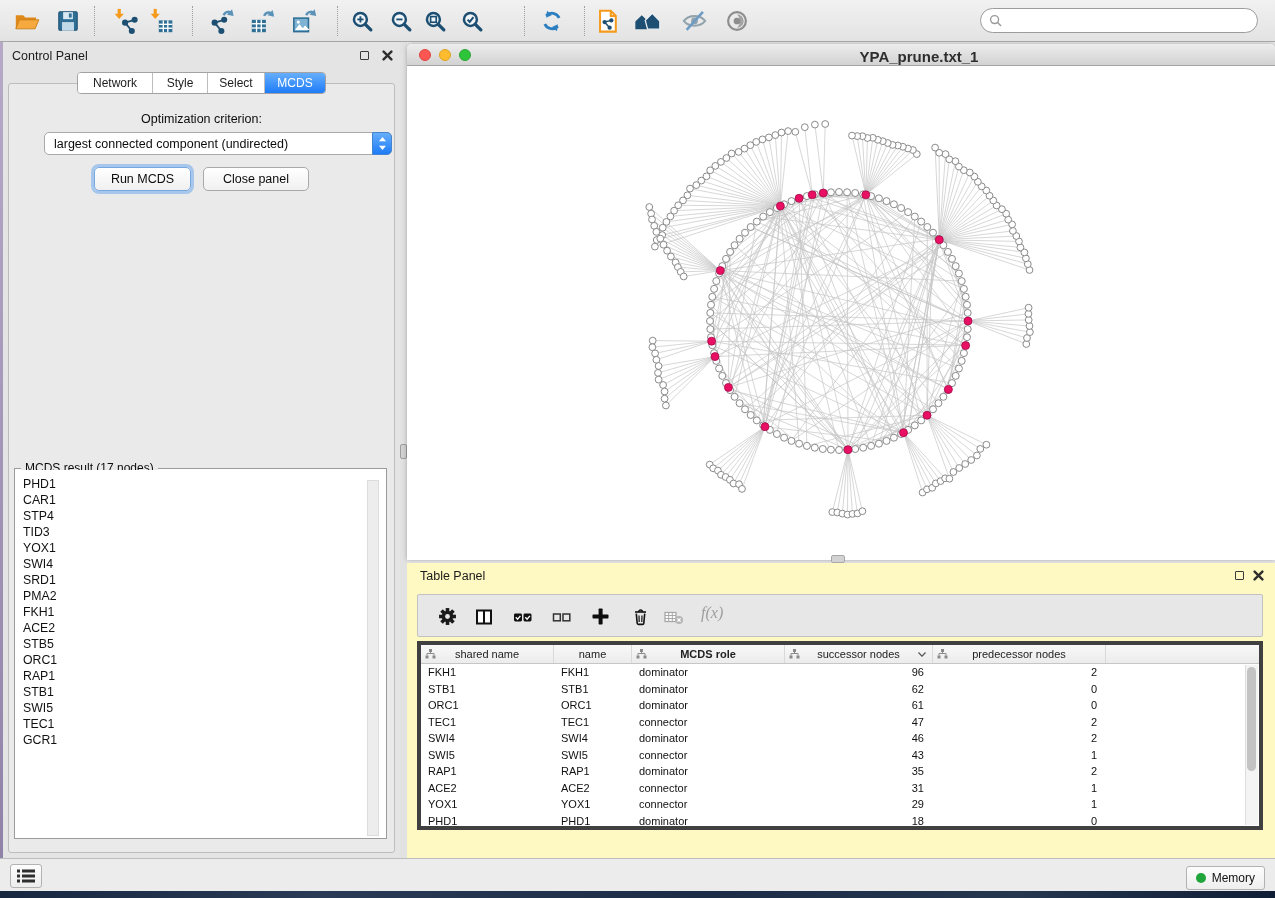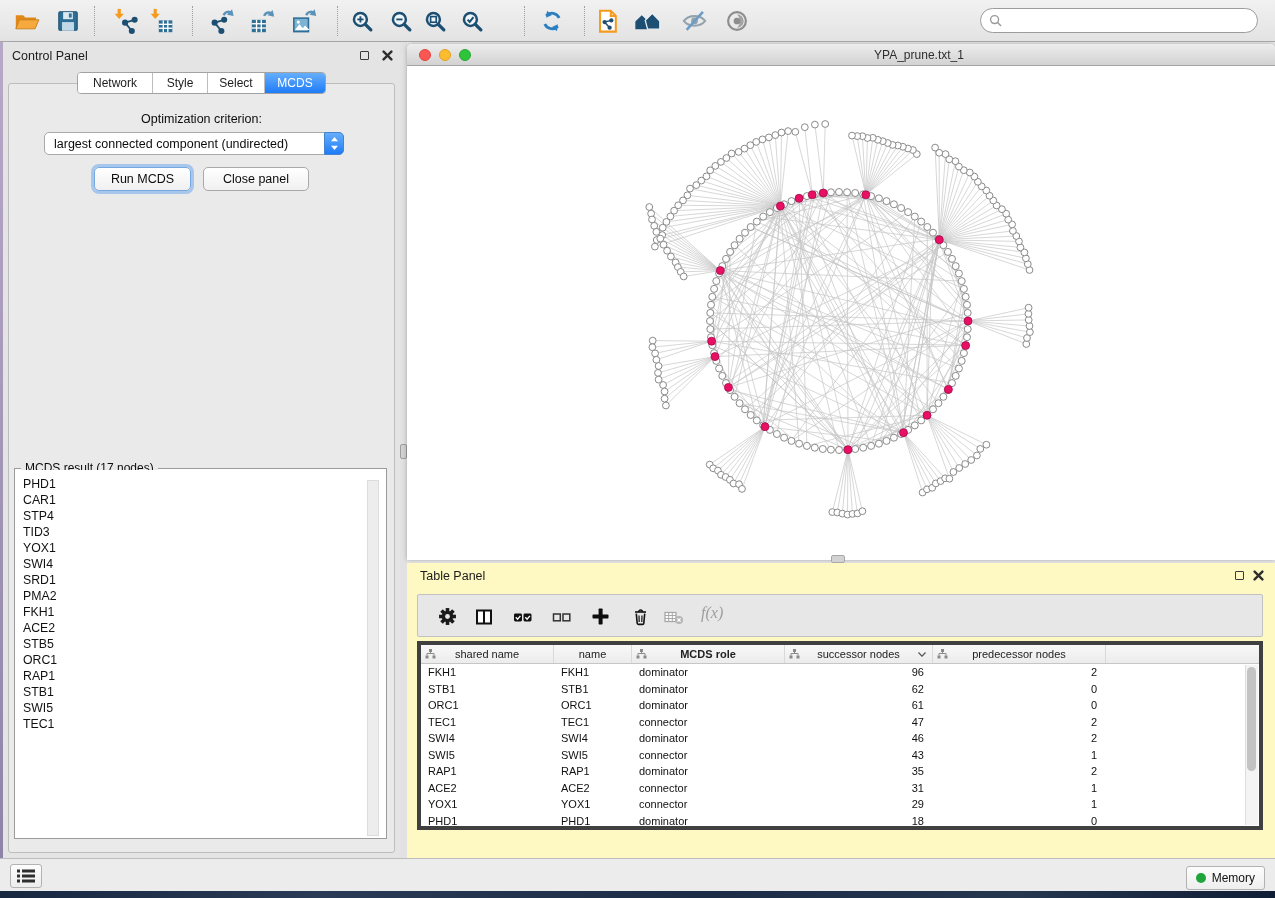--- a/index.html
+++ b/index.html
@@ -27,21 +27,21 @@
   .fl-sq{width:9px;height:9px;border:1.6px solid #3a3a3a;border-radius:1px;display:block}
   .cp-content{position:absolute;left:5px;top:41px;width:387px;height:770px;background:#eaeaea;
               border:1px solid #bdbdbd;border-radius:3px}
   .cp-tabs{position:absolute;left:74px;top:30px;height:22px;display:flex;background:#fff;
            border:1px solid #a2a2a2;border-radius:4px;overflow:hidden;z-index:2}
   .seg{display:flex;align-items:center;justify-content:center;font-size:12px;color:#1c1c1c;
        border-right:1px solid #bdbdbd;background:#fff;cursor:default}
   .seg:last-child{border-right:none}
   .seg.sel{background:linear-gradient(#66aefc,#1e7cf7);color:#fff;border-right:none}
   .opt-label{position:absolute;left:0;top:70px;width:397px;text-align:center;font-size:12.5px;color:#0c0c0c}
-  .dropdown{position:absolute;left:41px;top:90px;width:300px;height:23px;background:#fff;
+  .dropdown{position:absolute;left:41px;top:90px;width:348px;height:23px;background:#fff;
             border:1px solid #a9a9a9;border-radius:5px;display:flex;align-items:center;cursor:default}
   .dd-text{flex:1;font-size:12.5px;padding-left:9px;white-space:nowrap;color:#0c0c0c}
   .dd-step{width:20px;height:23px;margin:-1px -1px -1px 0;border-radius:0 5px 5px 0;
            background:linear-gradient(#66aefc,#1e7cf7);display:flex;align-items:center;justify-content:center;
            border:1px solid #4584cf}
   .btn{position:absolute;height:24px;background:linear-gradient(#ffffff,#f0f0f0);border:1px solid #a9a9a9;
        border-radius:5px;font-size:12.5px;display:flex;align-items:center;justify-content:center;
        color:#0c0c0c;font-family:"Liberation Sans",sans-serif;cursor:default}
   .btn.focus-ring{border-color:#76a9e2;box-shadow:0 0 0 3px rgba(110,167,237,.55)}
   .groupbox{position:absolute;left:11px;top:426px;width:373px;height:371px;border:1px solid #9b9b9b;
@@ -56,22 +56,22 @@
   .vgrip{position:absolute;left:400px;top:444px;width:7px;height:15px;background:#d2d2d2;
          border:1px solid #9e9e9e;border-radius:2px;cursor:default}
   .hgrip{position:absolute;left:831px;top:555px;width:14px;height:8px;background:#d2d2d2;
          border:1px solid #a8a8a8;border-radius:2px;z-index:4;cursor:default}
   
   .netwin{position:absolute;left:407px;top:44px;width:868px;height:516px;background:#fff;
           border-radius:5px 5px 0 0;box-shadow:0 0 5px rgba(0,0,0,.28)}
   .net-titlebar{position:relative;height:22px;background:linear-gradient(#ededed,#d2d2d2);
                 border-bottom:1px solid #a5a5a5;border-radius:5px 5px 0 0}
   .tl{position:absolute;top:5px;width:12px;height:12px;border-radius:50%;border:none;cursor:default}
-  .net-title{position:absolute;left:512px;top:4px;transform:translateX(-50%);font-size:12px;
-             font-weight:400;color:#2e2e2e;white-space:nowrap}
+  .net-title{position:absolute;left:512px;top:4px;transform:translateX(-50%);font-size:15px;
+             font-weight:700;color:#2e2e2e;white-space:nowrap}
   .net-canvas{position:absolute;left:0;top:22px;width:868px;height:494px;background:#fff;overflow:hidden}
   
   .tpanel{position:absolute;left:407px;top:563px;width:868px;height:295px;background:#fef9c3}
   .tp-toolbar{position:absolute;left:10px;top:31px;width:846px;height:43px;background:#e7e7e7;
               border:1px solid #c2c2c2;border-radius:2px}
   .tico{position:absolute;top:12px;width:20px;height:19px;display:flex;align-items:center;
         justify-content:center;background:none;border:none;cursor:default}
   .fx-label{position:absolute;left:283px;top:9px;font-family:"Liberation Serif",serif;font-style:italic;
             font-size:16px;color:#9e9e9e}
   .tp-table{position:absolute;left:10px;top:78px;width:846px;height:189px;background:#fff;
@@ -318,20 +318,21 @@
         <div>SRD1</div>
         <div>PMA2</div>
         <div>FKH1</div>
         <div>ACE2</div>
         <div>STB5</div>
         <div>ORC1</div>
         <div>RAP1</div>
         <div>STB1</div>
         <div>SWI5</div>
         <div>TEC1</div>
+        <div>GCR1</div>
       </div>
     <div class="gb-track"></div>
   </div>
 </div>
 
 <div class="vdiv"></div>
 <div class="vgrip"></div>
 
 <div class="netwin">
   <div class="net-titlebar">

